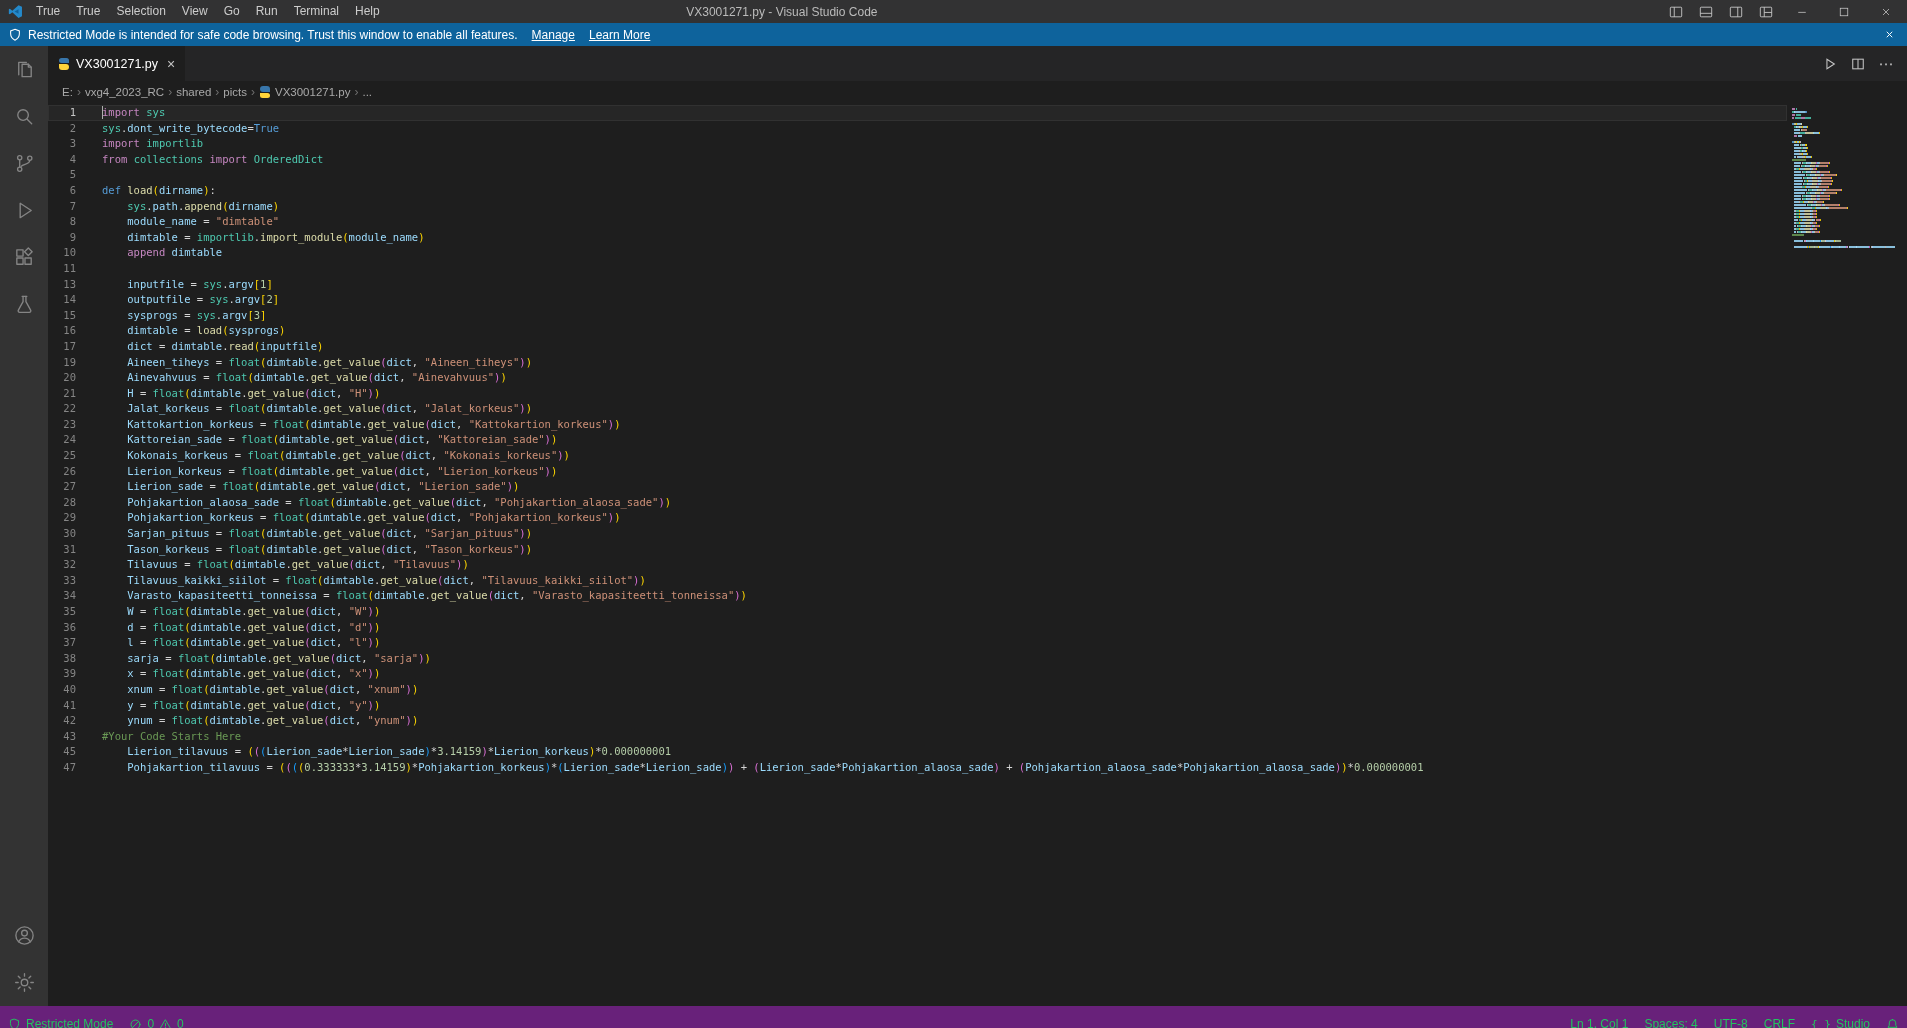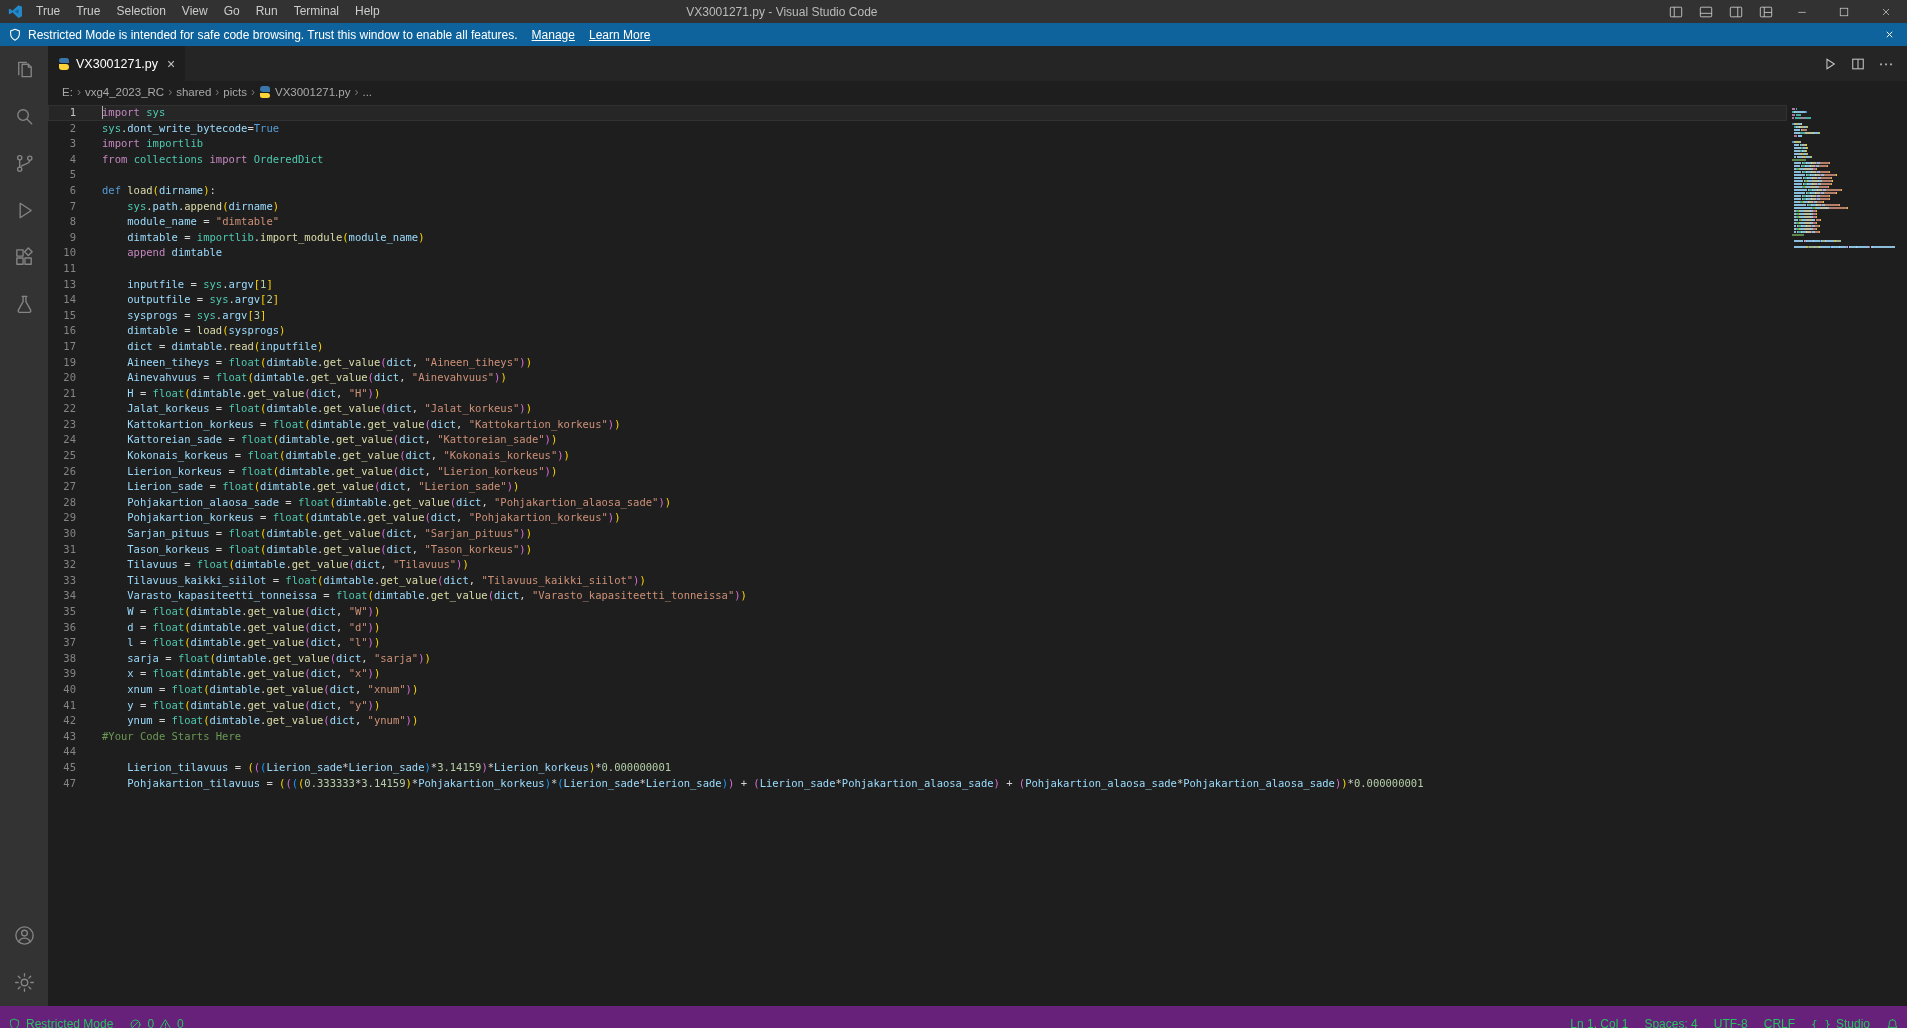--- a/index.html
+++ b/index.html
@@ -297,21 +297,20 @@
           <div class="code-row"><div class="ln">34</div><div class="lc"><span>    </span><span style="color: rgb(156, 220, 254);">Varasto_kapasiteetti_tonneissa</span><span> </span><span style="color: rgb(212, 212, 212);">=</span><span> </span><span style="color: rgb(78, 201, 176);">float</span><span style="color: rgb(255, 215, 0);">(</span><span style="color: rgb(156, 220, 254);">dimtable</span><span style="color: rgb(212, 212, 212);">.</span><span style="color: rgb(220, 220, 170);">get_value</span><span style="color: rgb(218, 112, 214);">(</span><span style="color: rgb(156, 220, 254);">dict</span><span style="color: rgb(212, 212, 212);">,</span><span> </span><span style="color: rgb(206, 145, 120);">"Varasto_kapasiteetti_tonneissa"</span><span style="color: rgb(218, 112, 214);">)</span><span style="color: rgb(255, 215, 0);">)</span></div></div>
           <div class="code-row"><div class="ln">35</div><div class="lc"><span>    </span><span style="color: rgb(156, 220, 254);">W</span><span> </span><span style="color: rgb(212, 212, 212);">=</span><span> </span><span style="color: rgb(78, 201, 176);">float</span><span style="color: rgb(255, 215, 0);">(</span><span style="color: rgb(156, 220, 254);">dimtable</span><span style="color: rgb(212, 212, 212);">.</span><span style="color: rgb(220, 220, 170);">get_value</span><span style="color: rgb(218, 112, 214);">(</span><span style="color: rgb(156, 220, 254);">dict</span><span style="color: rgb(212, 212, 212);">,</span><span> </span><span style="color: rgb(206, 145, 120);">"W"</span><span style="color: rgb(218, 112, 214);">)</span><span style="color: rgb(255, 215, 0);">)</span></div></div>
           <div class="code-row"><div class="ln">36</div><div class="lc"><span>    </span><span style="color: rgb(156, 220, 254);">d</span><span> </span><span style="color: rgb(212, 212, 212);">=</span><span> </span><span style="color: rgb(78, 201, 176);">float</span><span style="color: rgb(255, 215, 0);">(</span><span style="color: rgb(156, 220, 254);">dimtable</span><span style="color: rgb(212, 212, 212);">.</span><span style="color: rgb(220, 220, 170);">get_value</span><span style="color: rgb(218, 112, 214);">(</span><span style="color: rgb(156, 220, 254);">dict</span><span style="color: rgb(212, 212, 212);">,</span><span> </span><span style="color: rgb(206, 145, 120);">"d"</span><span style="color: rgb(218, 112, 214);">)</span><span style="color: rgb(255, 215, 0);">)</span></div></div>
           <div class="code-row"><div class="ln">37</div><div class="lc"><span>    </span><span style="color: rgb(156, 220, 254);">l</span><span> </span><span style="color: rgb(212, 212, 212);">=</span><span> </span><span style="color: rgb(78, 201, 176);">float</span><span style="color: rgb(255, 215, 0);">(</span><span style="color: rgb(156, 220, 254);">dimtable</span><span style="color: rgb(212, 212, 212);">.</span><span style="color: rgb(220, 220, 170);">get_value</span><span style="color: rgb(218, 112, 214);">(</span><span style="color: rgb(156, 220, 254);">dict</span><span style="color: rgb(212, 212, 212);">,</span><span> </span><span style="color: rgb(206, 145, 120);">"l"</span><span style="color: rgb(218, 112, 214);">)</span><span style="color: rgb(255, 215, 0);">)</span></div></div>
           <div class="code-row"><div class="ln">38</div><div class="lc"><span>    </span><span style="color: rgb(156, 220, 254);">sarja</span><span> </span><span style="color: rgb(212, 212, 212);">=</span><span> </span><span style="color: rgb(78, 201, 176);">float</span><span style="color: rgb(255, 215, 0);">(</span><span style="color: rgb(156, 220, 254);">dimtable</span><span style="color: rgb(212, 212, 212);">.</span><span style="color: rgb(220, 220, 170);">get_value</span><span style="color: rgb(218, 112, 214);">(</span><span style="color: rgb(156, 220, 254);">dict</span><span style="color: rgb(212, 212, 212);">,</span><span> </span><span style="color: rgb(206, 145, 120);">"sarja"</span><span style="color: rgb(218, 112, 214);">)</span><span style="color: rgb(255, 215, 0);">)</span></div></div>
           <div class="code-row"><div class="ln">39</div><div class="lc"><span>    </span><span style="color: rgb(156, 220, 254);">x</span><span> </span><span style="color: rgb(212, 212, 212);">=</span><span> </span><span style="color: rgb(78, 201, 176);">float</span><span style="color: rgb(255, 215, 0);">(</span><span style="color: rgb(156, 220, 254);">dimtable</span><span style="color: rgb(212, 212, 212);">.</span><span style="color: rgb(220, 220, 170);">get_value</span><span style="color: rgb(218, 112, 214);">(</span><span style="color: rgb(156, 220, 254);">dict</span><span style="color: rgb(212, 212, 212);">,</span><span> </span><span style="color: rgb(206, 145, 120);">"x"</span><span style="color: rgb(218, 112, 214);">)</span><span style="color: rgb(255, 215, 0);">)</span></div></div>
           <div class="code-row"><div class="ln">40</div><div class="lc"><span>    </span><span style="color: rgb(156, 220, 254);">xnum</span><span> </span><span style="color: rgb(212, 212, 212);">=</span><span> </span><span style="color: rgb(78, 201, 176);">float</span><span style="color: rgb(255, 215, 0);">(</span><span style="color: rgb(156, 220, 254);">dimtable</span><span style="color: rgb(212, 212, 212);">.</span><span style="color: rgb(220, 220, 170);">get_value</span><span style="color: rgb(218, 112, 214);">(</span><span style="color: rgb(156, 220, 254);">dict</span><span style="color: rgb(212, 212, 212);">,</span><span> </span><span style="color: rgb(206, 145, 120);">"xnum"</span><span style="color: rgb(218, 112, 214);">)</span><span style="color: rgb(255, 215, 0);">)</span></div></div>
           <div class="code-row"><div class="ln">41</div><div class="lc"><span>    </span><span style="color: rgb(156, 220, 254);">y</span><span> </span><span style="color: rgb(212, 212, 212);">=</span><span> </span><span style="color: rgb(78, 201, 176);">float</span><span style="color: rgb(255, 215, 0);">(</span><span style="color: rgb(156, 220, 254);">dimtable</span><span style="color: rgb(212, 212, 212);">.</span><span style="color: rgb(220, 220, 170);">get_value</span><span style="color: rgb(218, 112, 214);">(</span><span style="color: rgb(156, 220, 254);">dict</span><span style="color: rgb(212, 212, 212);">,</span><span> </span><span style="color: rgb(206, 145, 120);">"y"</span><span style="color: rgb(218, 112, 214);">)</span><span style="color: rgb(255, 215, 0);">)</span></div></div>
           <div class="code-row"><div class="ln">42</div><div class="lc"><span>    </span><span style="color: rgb(156, 220, 254);">ynum</span><span> </span><span style="color: rgb(212, 212, 212);">=</span><span> </span><span style="color: rgb(78, 201, 176);">float</span><span style="color: rgb(255, 215, 0);">(</span><span style="color: rgb(156, 220, 254);">dimtable</span><span style="color: rgb(212, 212, 212);">.</span><span style="color: rgb(220, 220, 170);">get_value</span><span style="color: rgb(218, 112, 214);">(</span><span style="color: rgb(156, 220, 254);">dict</span><span style="color: rgb(212, 212, 212);">,</span><span> </span><span style="color: rgb(206, 145, 120);">"ynum"</span><span style="color: rgb(218, 112, 214);">)</span><span style="color: rgb(255, 215, 0);">)</span></div></div>
           <div class="code-row"><div class="ln">43</div><div class="lc"><span style="color: rgb(106, 153, 85);">#Your Code Starts Here</span></div></div>
-          <div class="code-row"><div class="ln">44</div><div class="lc"></div></div>
           <div class="code-row"><div class="ln">45</div><div class="lc"><span>    </span><span style="color: rgb(156, 220, 254);">Lierion_tilavuus</span><span> </span><span style="color: rgb(212, 212, 212);">=</span><span> </span><span style="color: rgb(255, 215, 0);">(</span><span style="color: rgb(218, 112, 214);">(</span><span style="color: rgb(23, 159, 255);">(</span><span style="color: rgb(156, 220, 254);">Lierion_sade</span><span style="color: rgb(212, 212, 212);">*</span><span style="color: rgb(156, 220, 254);">Lierion_sade</span><span style="color: rgb(23, 159, 255);">)</span><span style="color: rgb(212, 212, 212);">*</span><span style="color: rgb(181, 206, 168);">3.14159</span><span style="color: rgb(218, 112, 214);">)</span><span style="color: rgb(212, 212, 212);">*</span><span style="color: rgb(156, 220, 254);">Lierion_korkeus</span><span style="color: rgb(255, 215, 0);">)</span><span style="color: rgb(212, 212, 212);">*</span><span style="color: rgb(181, 206, 168);">0.000000001</span></div></div>
           <div class="code-row"><div class="ln">47</div><div class="lc"><span>    </span><span style="color: rgb(156, 220, 254);">Pohjakartion_tilavuus</span><span> </span><span style="color: rgb(212, 212, 212);">=</span><span> </span><span style="color: rgb(255, 215, 0);">(</span><span style="color: rgb(218, 112, 214);">(</span><span style="color: rgb(23, 159, 255);">(</span><span style="color: rgb(255, 215, 0);">(</span><span style="color: rgb(181, 206, 168);">0.333333</span><span style="color: rgb(212, 212, 212);">*</span><span style="color: rgb(181, 206, 168);">3.14159</span><span style="color: rgb(255, 215, 0);">)</span><span style="color: rgb(212, 212, 212);">*</span><span style="color: rgb(156, 220, 254);">Pohjakartion_korkeus</span><span style="color: rgb(23, 159, 255);">)</span><span style="color: rgb(212, 212, 212);">*</span><span style="color: rgb(23, 159, 255);">(</span><span style="color: rgb(156, 220, 254);">Lierion_sade</span><span style="color: rgb(212, 212, 212);">*</span><span style="color: rgb(156, 220, 254);">Lierion_sade</span><span style="color: rgb(23, 159, 255);">)</span><span style="color: rgb(218, 112, 214);">)</span><span> </span><span style="color: rgb(212, 212, 212);">+</span><span> </span><span style="color: rgb(218, 112, 214);">(</span><span style="color: rgb(156, 220, 254);">Lierion_sade</span><span style="color: rgb(212, 212, 212);">*</span><span style="color: rgb(156, 220, 254);">Pohjakartion_alaosa_sade</span><span style="color: rgb(218, 112, 214);">)</span><span> </span><span style="color: rgb(212, 212, 212);">+</span><span> </span><span style="color: rgb(218, 112, 214);">(</span><span style="color: rgb(156, 220, 254);">Pohjakartion_alaosa_sade</span><span style="color: rgb(212, 212, 212);">*</span><span style="color: rgb(156, 220, 254);">Pohjakartion_alaosa_sade</span><span style="color: rgb(218, 112, 214);">)</span><span style="color: rgb(255, 215, 0);">)</span><span style="color: rgb(212, 212, 212);">*</span><span style="color: rgb(181, 206, 168);">0.000000001</span></div></div>
         </div>
       <div class="minimap">
           <div class="mm-row"><span class="mm-tok" style="width: 3.3px; background: rgb(197, 134, 192);"></span><span class="mm-tok" style="width: 0.55px;"></span><span class="mm-tok" style="width: 1.65px; background: rgb(78, 201, 176);"></span></div>
           <div class="mm-row"><span class="mm-tok" style="width: 1.65px; background: rgb(78, 201, 176);"></span><span class="mm-tok" style="width: 0.55px; background: rgb(212, 212, 212);"></span><span class="mm-tok" style="width: 10.45px; background: rgb(156, 220, 254);"></span><span class="mm-tok" style="width: 0.55px; background: rgb(212, 212, 212);"></span><span class="mm-tok" style="width: 2.2px; background: rgb(86, 156, 214);"></span></div>
           <div class="mm-row"><span class="mm-tok" style="width: 3.3px; background: rgb(197, 134, 192);"></span><span class="mm-tok" style="width: 0.55px;"></span><span class="mm-tok" style="width: 4.95px; background: rgb(78, 201, 176);"></span></div>
           <div class="mm-row"><span class="mm-tok" style="width: 2.2px; background: rgb(197, 134, 192);"></span><span class="mm-tok" style="width: 0.55px;"></span><span class="mm-tok" style="width: 6.05px; background: rgb(78, 201, 176);"></span><span class="mm-tok" style="width: 0.55px;"></span><span class="mm-tok" style="width: 3.3px; background: rgb(197, 134, 192);"></span><span class="mm-tok" style="width: 0.55px;"></span><span class="mm-tok" style="width: 6.05px; background: rgb(78, 201, 176);"></span></div>
           <div class="mm-row"></div>
           <div class="mm-row"><span class="mm-tok" style="width: 1.65px; background: rgb(86, 156, 214);"></span><span class="mm-tok" style="width: 0.55px;"></span><span class="mm-tok" style="width: 2.2px; background: rgb(220, 220, 170);"></span><span class="mm-tok" style="width: 0.55px; background: rgb(255, 215, 0);"></span><span class="mm-tok" style="width: 3.85px; background: rgb(156, 220, 254);"></span><span class="mm-tok" style="width: 0.55px; background: rgb(255, 215, 0);"></span><span class="mm-tok" style="width: 0.55px; background: rgb(212, 212, 212);"></span></div>

